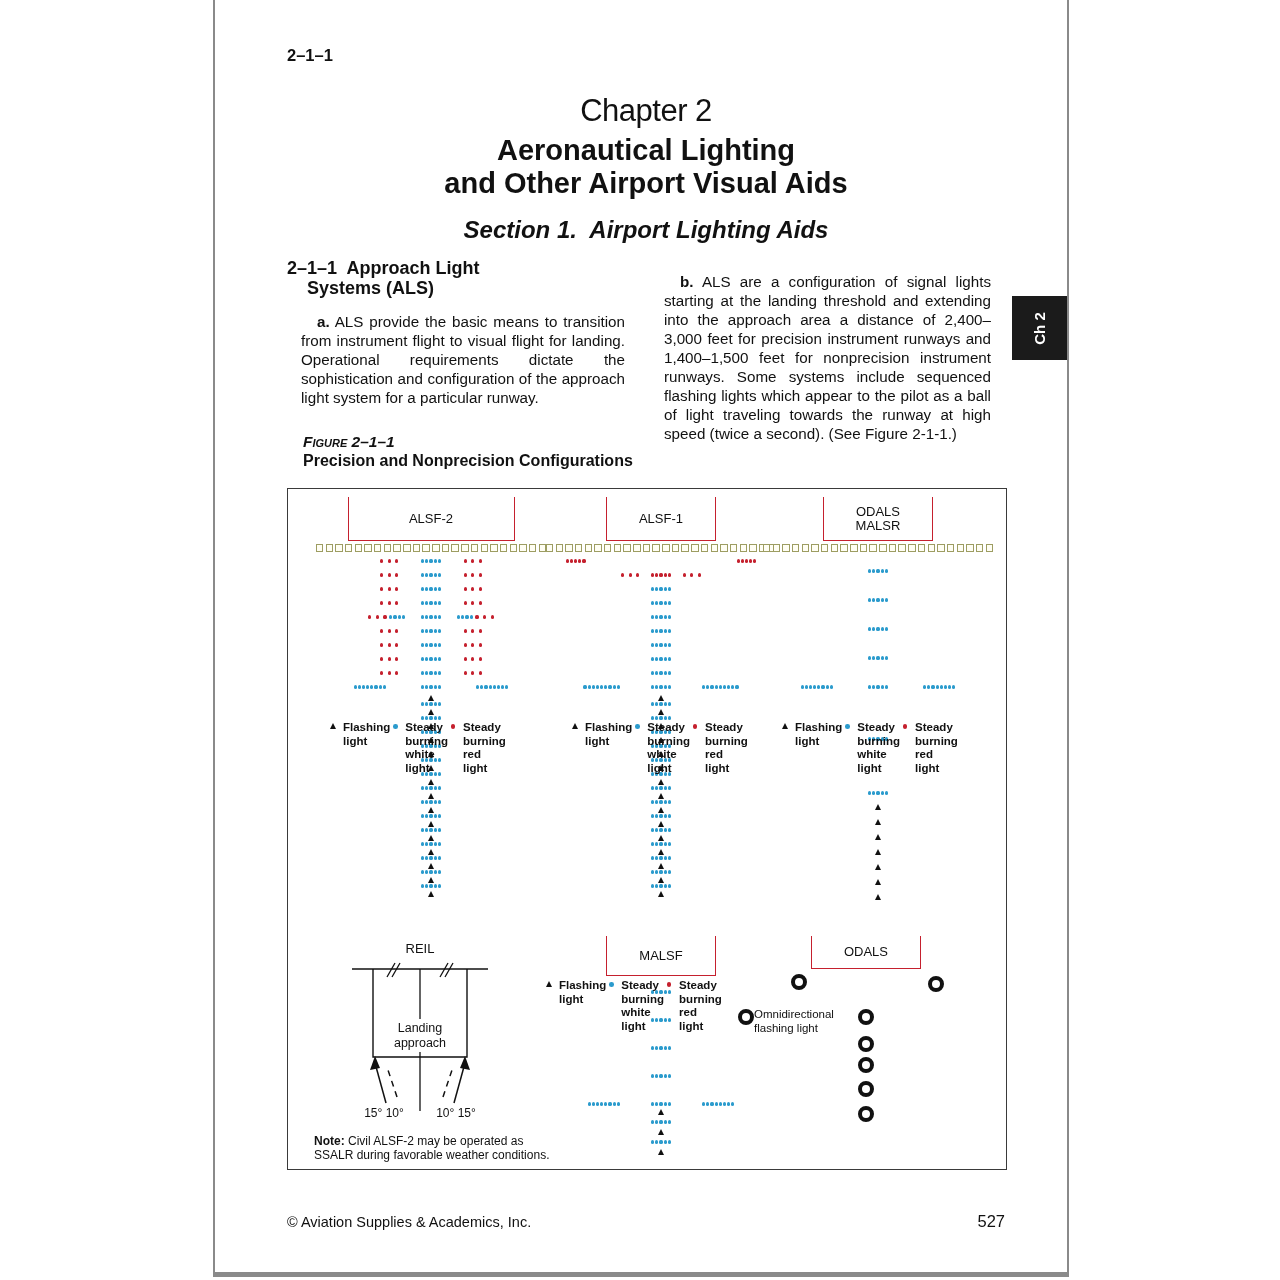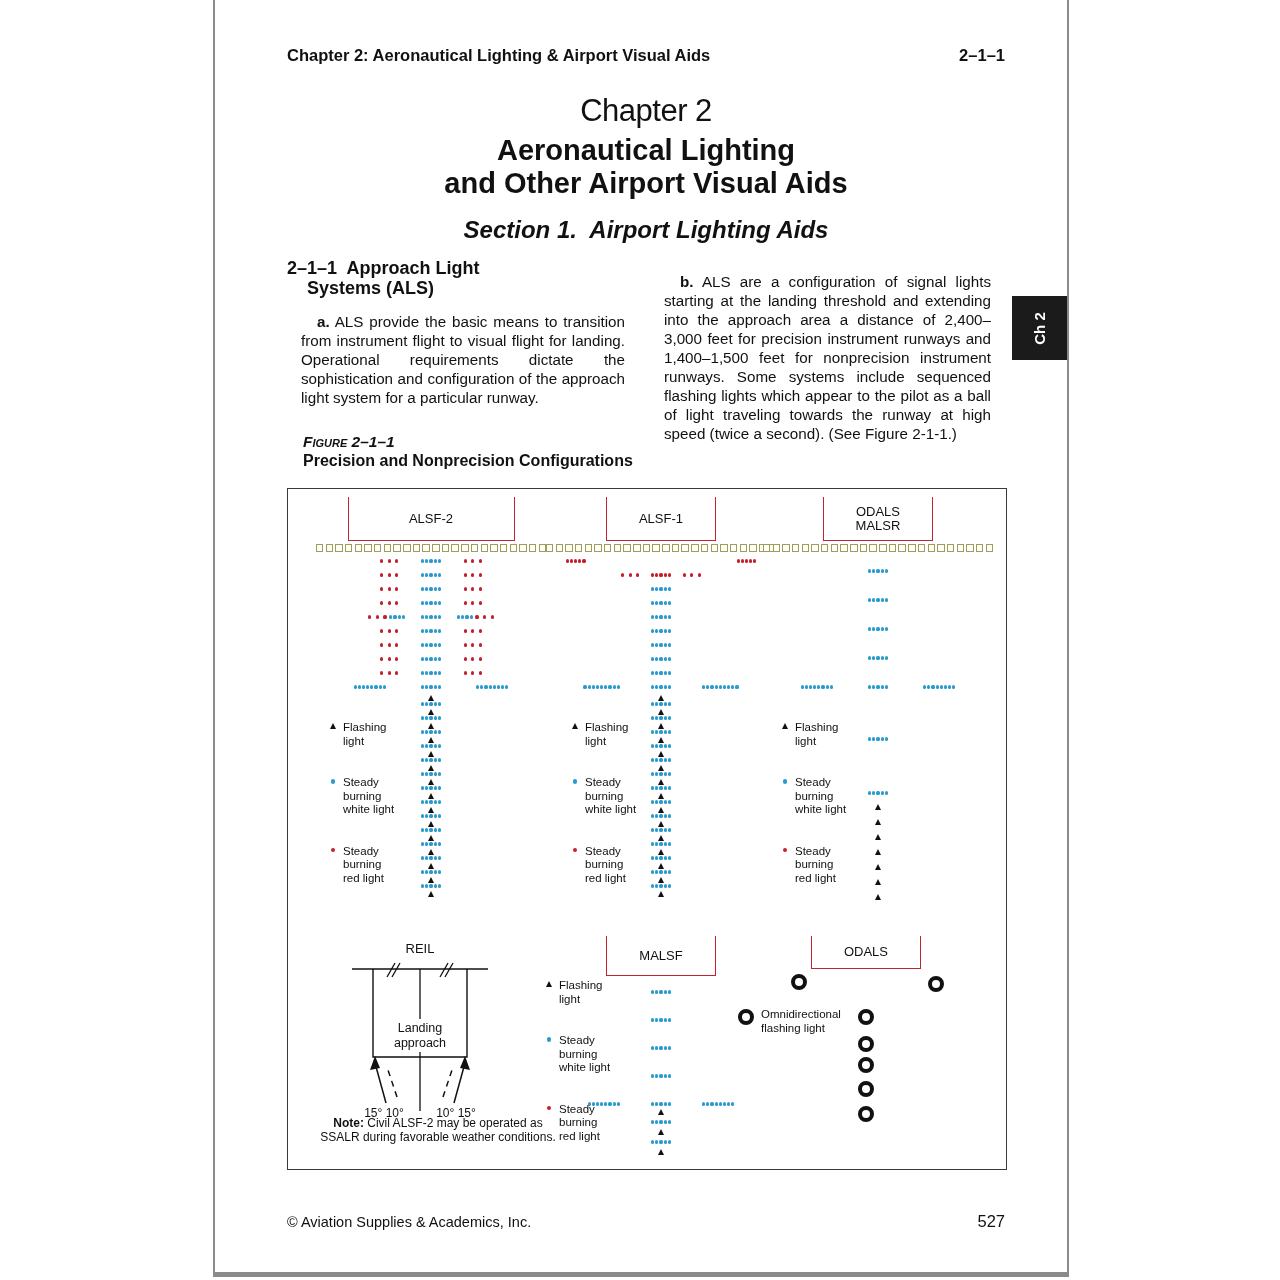--- a/index.html
+++ b/index.html
@@ -35,45 +35,44 @@
   .sqrow{height:8px;column-gap:2.2px;}
   .dotrow{height:4px;}
   .grp{display:flex;align-items:center;}
   .thsq{display:block;width:5.5px;height:5.5px;border:1px solid var(--sq,#9d9d62);background:#fffef4;box-sizing:content-box;}
   .dot{display:block;width:3.2px;height:3.2px;border-radius:50%;}
   .dot.b{background:var(--blue,#2b9bcd);margin:0 .5px;}
   .dot.R{background:var(--red,#c5202e);margin:0 .5px;}
   .dot.r{background:var(--red,#c5202e);margin:0 2.2px;}
   .tri{width:0;height:0;border-left:3.8px solid transparent;border-right:3.8px solid transparent;
        border-bottom:6px solid #111;}
-  .legend{position:absolute;display:flex;flex-direction:column;row-gap:28px;font-size:11.5px;line-height:13.5px;width:95px;}
+  .legend{position:absolute;display:flex;row-gap:28px;font-size:11.5px;line-height:13.5px;width:95px;font-weight:bold;}
   .leg-item{display:flex;column-gap:5px;}
   .leg-sym{width:10px;display:flex;justify-content:center;padding-top:2px;flex:none;}
   .sym-tri{display:block;width:0;height:0;border-left:3.5px solid transparent;border-right:3.5px solid transparent;border-bottom:6px solid #111;}
   .sym-wdot{display:block;width:4.6px;height:4.6px;border-radius:50%;background:var(--blue,#2b9bcd);margin-top:1px;}
   .sym-rdot{display:block;width:4.6px;height:4.6px;border-radius:50%;background:var(--red,#c5202e);margin-top:1px;}
   .donut{position:absolute;width:16px;height:16px;border:4.8px solid #111;border-radius:50%;background:#fff;box-sizing:border-box;}
-  .omni-legend{position:absolute;display:flex;column-gap:7px;font-size:11.5px;line-height:13.5px;}
+  .omni-legend{position:absolute;display:flex;font-size:11.5px;line-height:13.5px;}
   .omni-legend .od{position:static;flex:none;margin-top:1px;}
-  .note{position:absolute;left:26px;top:627px;width:248px;font-size:12px;line-height:14px;text-align:center;}
+  .note{position:absolute;left:26px;top:645px;width:248px;font-size:12px;line-height:14px;text-align:left;}
   .note b{font-weight:bold;}
   .footer{position:absolute;left:72px;top:1212px;width:718px;display:flex;justify-content:space-between;align-items:baseline;}
   .footer .cpy{font-size:14.5px;}
   .footer .pg{font-size:16.5px;}
   .reil{position:absolute;left:52px;top:450px;}
   .reil text{font-family:"Liberation Sans",sans-serif;fill:#111;}
 </style>
 </head>
 <body>
 
 <div class="canvas">
   <div class="page">
 
     <div class="hdr">
-      <span>Chapter 2: Aeronautical Lighting &amp; Airport Visual Aids</span>
       <span>2–1–1</span>
     </div>
 
     <div class="title-block">
       <div class="chap-label">Chapter 2</div>
       <div class="chap-title">
         <div>Aeronautical Lighting</div>
         <div>and Other Airport Visual Aids</div>
       </div>
       <div class="section-title">Section 1.&nbsp; Airport Lighting Aids</div>

